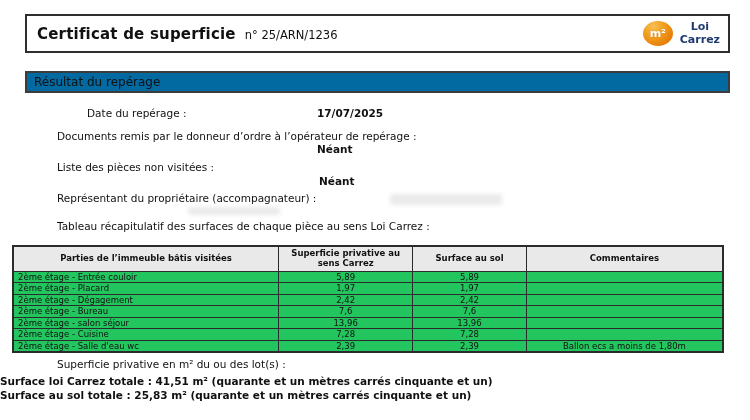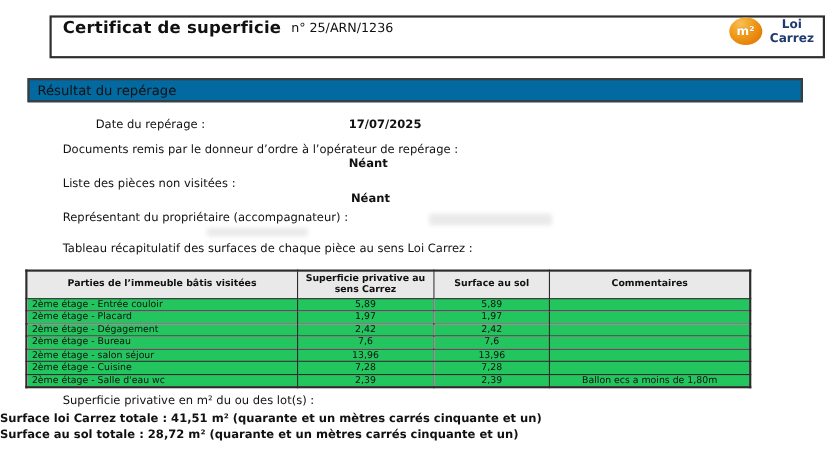--- a/index.html
+++ b/index.html
@@ -11,23 +11,22 @@
     color: #111;
     overflow: hidden;
   }
   .abs { position: absolute; }
 
   
   .header-box {
     left: 25px; top: 14px; width: 705px; height: 39px;
     border: 2px solid #2e2e2e;
     background: #fff;
-    display: flex; align-items: flex-start;
+    display: flex; align-items: center;
     padding: 0 6px 0 10px;
-    margin-left: 20px;
   }
   .doc-title { font-size: 15px; font-weight: bold; letter-spacing: 0.2px; white-space: nowrap; }
   .doc-number { font-size: 11.5px; margin-left: 9px; white-space: nowrap; padding-top: 2px; }
   .logo { margin-left: auto; display: flex; align-items: center; gap: 7px; padding-right: 2px; }
   .logo-ellipse {
     width: 30px; height: 25px; border-radius: 50%;
     background: radial-gradient(ellipse at 35% 22%, #f9bf55 0%, #f09d1c 40%, #e8820c 70%, #d97408 100%);
     color: #fff; font-weight: bold; font-size: 11px;
     display: flex; align-items: center; justify-content: center;
     text-shadow: 0 0 1px rgba(120,60,0,0.4);
@@ -52,21 +51,21 @@
   .field-label { font-size: 10.5px; white-space: nowrap; }
   .field-value { font-size: 10.5px; font-weight: bold; white-space: nowrap; margin-left: 32px; }
 
   .smudge {
     background: rgba(185,185,185,0.30);
     filter: blur(2px);
     border-radius: 3px;
   }
 
   
-  .table-wrap { left: 23px; top: 245px; width: 660px; }
+  .table-wrap { left: 12px; top: 245px; width: 712px; }
   table.surface-table {
     width: 100%;
     border-collapse: collapse;
     border: 2px solid #2b2b2b;
     table-layout: fixed;
   }
   .surface-table th, .surface-table td {
     border: 1px solid #2b2b2b;
     font-size: 8.5px;
     overflow: hidden;
@@ -188,13 +187,13 @@
         <td>2,39</td>
         <td>2,39</td>
         <td>Ballon ecs a moins de 1,80m</td>
       </tr>
     </tbody>
   </table>
 </div>
 
 <div class="abs field-label" style="left:57px; top:358px;">Superficie privative en m² du ou des lot(s) :</div>
 <div class="abs totals-line" style="top:375px;">Surface loi Carrez totale : 41,51 m² (quarante et un mètres carrés cinquante et un)</div>
-<div class="abs totals-line" style="top:389px;">Surface au sol totale : 28,72 m² (quarante et un mètres carrés cinquante et un)</div>
+<div class="abs totals-line" style="top:389px;">Surface au sol totale : 25,83 m² (quarante et un mètres carrés cinquante et un)</div>
 
 </body></html>

